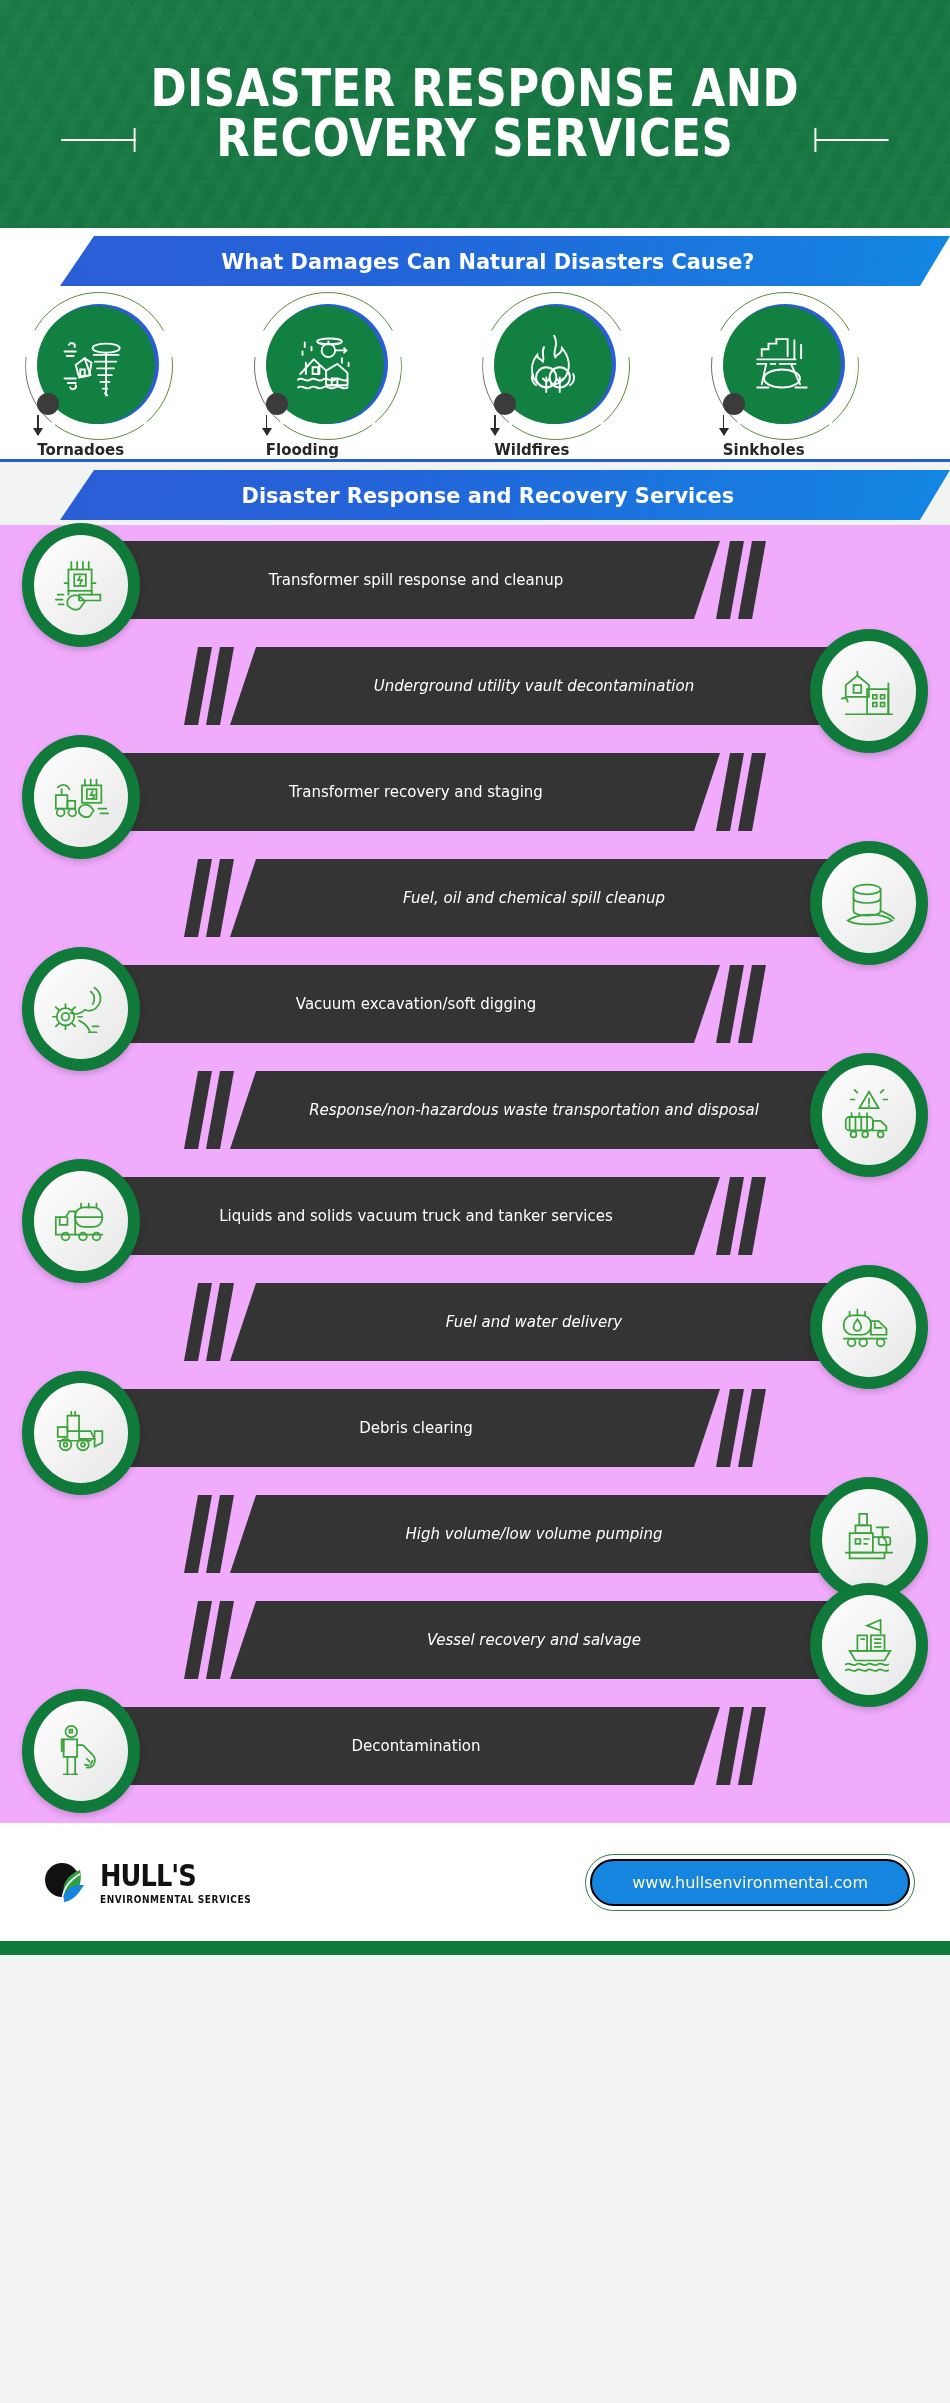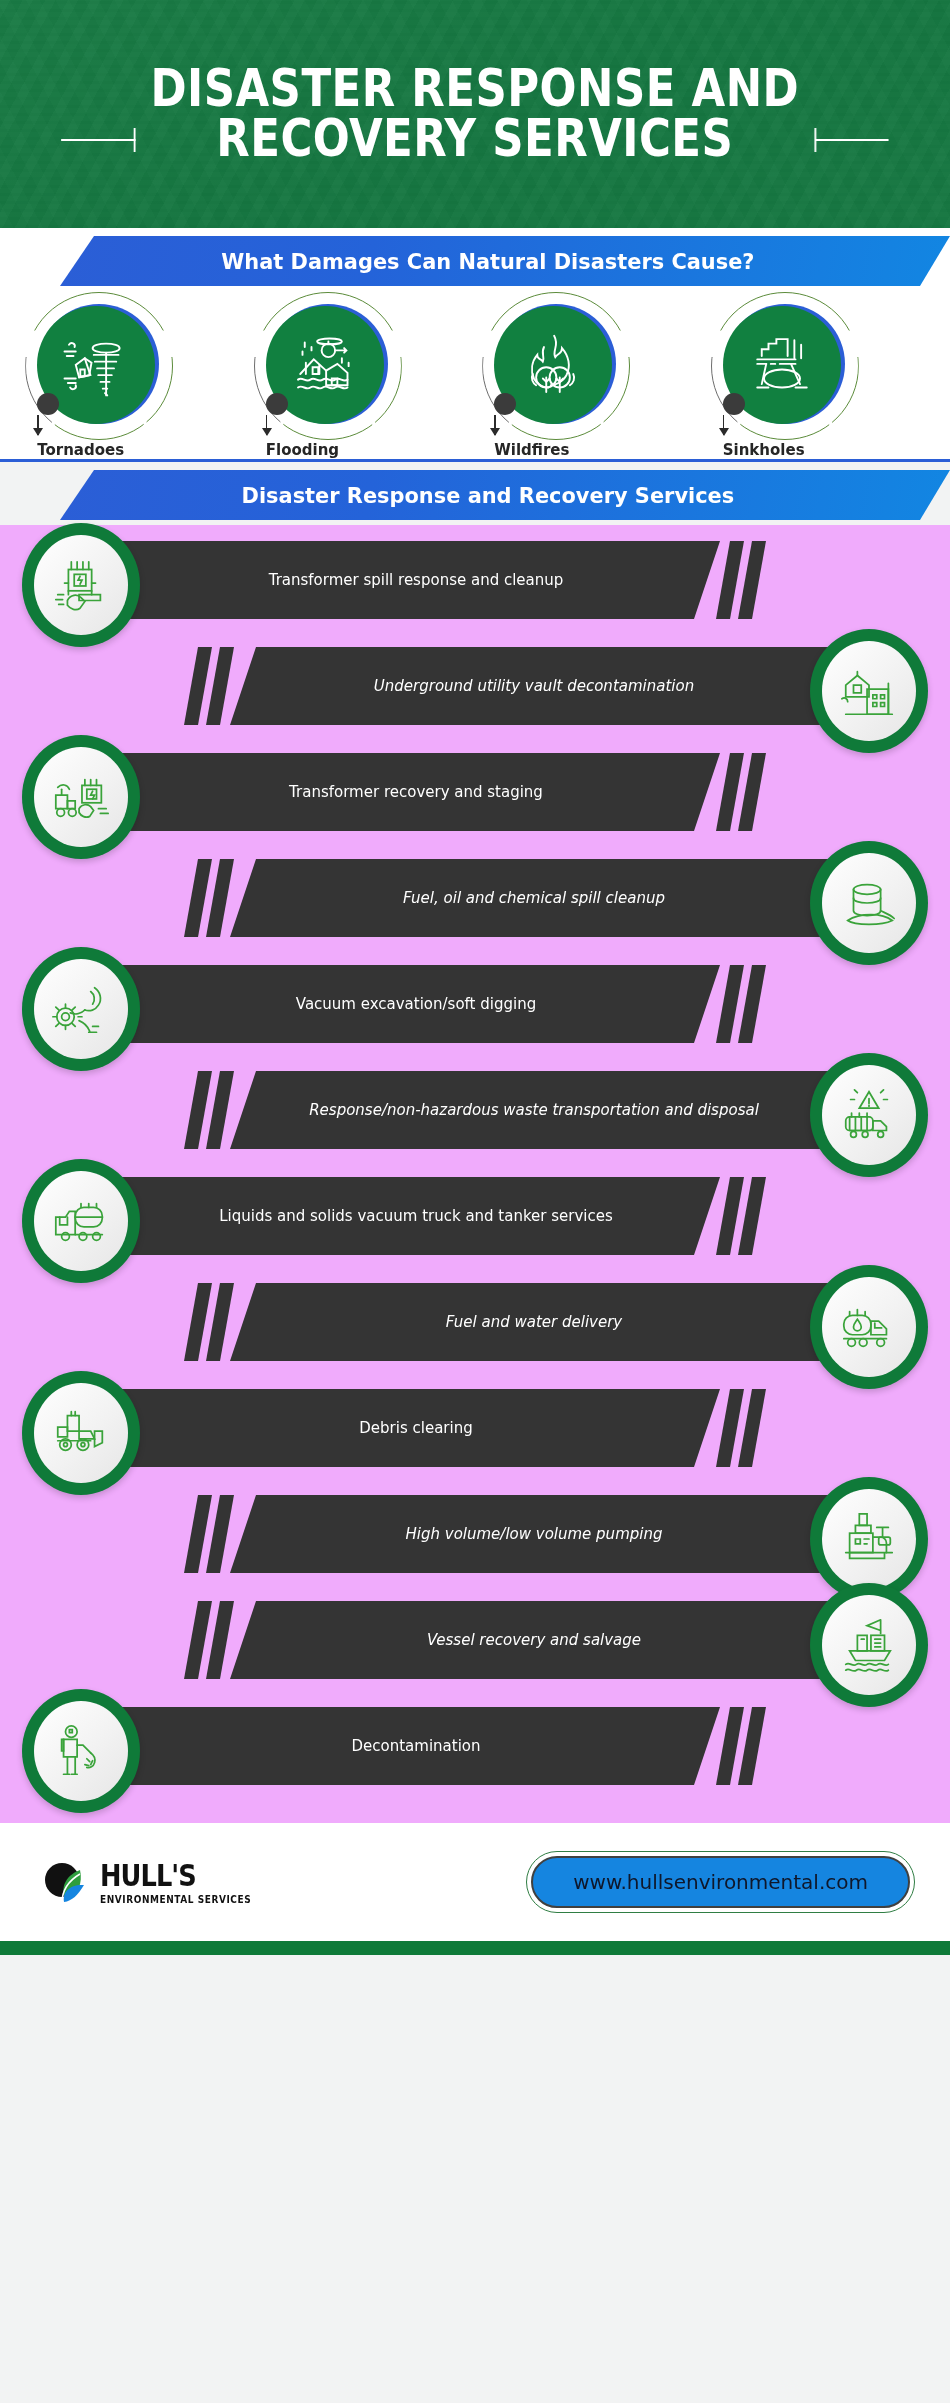--- a/index.html
+++ b/index.html
@@ -154,22 +154,22 @@
   .logo { display:flex; align-items:center; gap:8px; }
   .logo-mark { width:52px; height:52px; position:relative; }
   .logo-text { display:flex; flex-direction:column; line-height:1; }
   .logo-main { font-size:31px; font-weight:bold; color:#111; letter-spacing:-1px;
     font-family:"DejaVu Sans Condensed","Liberation Sans Narrow","Liberation Sans",sans-serif;
     transform:scaleX(.92); transform-origin:left; }
   .logo-sub { font-size:10.5px; font-weight:bold; color:#111; letter-spacing:.6px; margin-top:3px;
     font-family:"DejaVu Sans Condensed","Liberation Sans Narrow","Liberation Sans",sans-serif;
     transform:scaleX(.95); transform-origin:left; }
   .url-btn {
-    background:#1585e0; color:#0f172a; border-radius:26px; padding:12px 40px;
-    font-size:20px; border:2px solid #404040; outline:1.4px solid #2f7d43; outline-offset:4px;
+    background:#1585e0; color:#fef9c3; border-radius:26px; padding:12px 40px;
+    font-size:16px; border:2px solid #000000; outline:1.4px solid #2f7d43; outline-offset:4px;
     font-family:"DejaVu Sans","Liberation Sans",sans-serif;
   }
   .bottombar { height:14px; background:#0f7a39; }
 </style>
 </head>
 <body>
 
 <div class="page">
 
   <div class="header">

